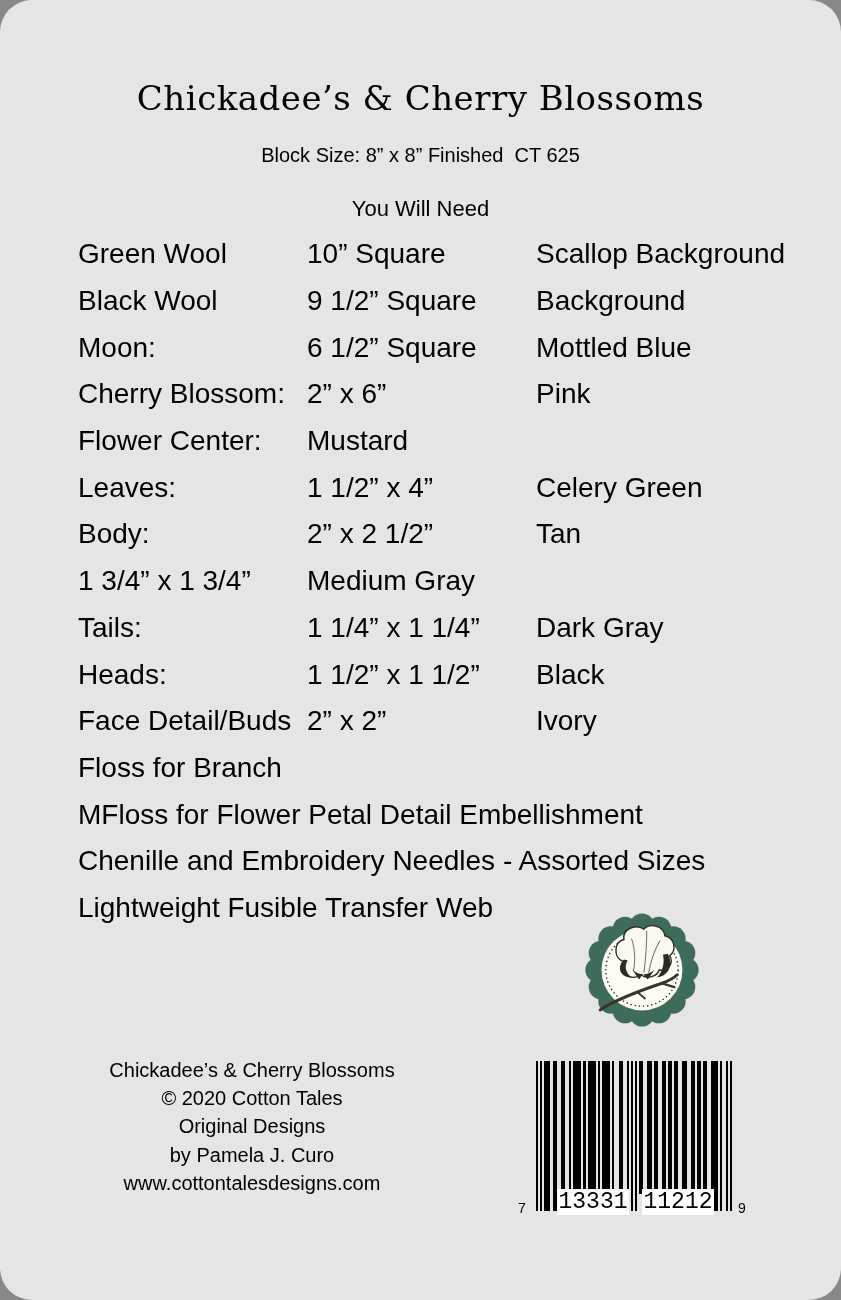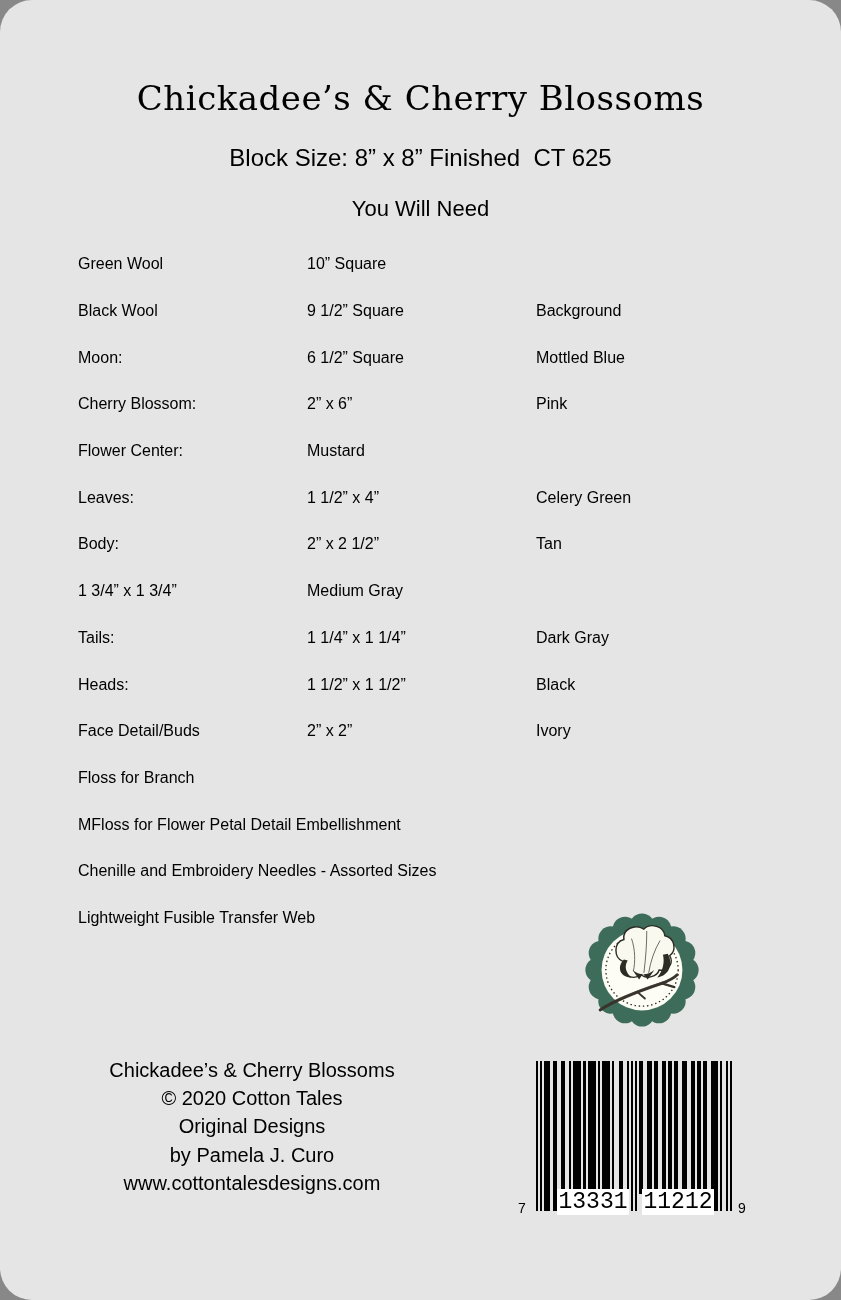--- a/index.html
+++ b/index.html
@@ -15,29 +15,29 @@
   }
   .title{
     position:absolute;top:78px;left:0;width:100%;
     text-align:center;
     font-family:"DejaVu Serif",serif;
     font-size:34px;letter-spacing:.5px;
     white-space:pre;
   }
   .subtitle{
     position:absolute;top:144px;left:0;width:100%;
-    text-align:center;font-size:24px;white-space:pre;
+    text-align:center;font-size:20px;white-space:pre;
   }
   .section-heading{
     position:absolute;top:196px;left:0;width:100%;
     text-align:center;font-size:22px;white-space:pre;
   }
   .materials{
-    position:absolute;top:241px;left:78px;right:30px;
-    font-size:16px;
+    position:absolute;top:231px;left:78px;right:30px;
+    font-size:28px;
   }
   .mat-row{
     display:grid;
     grid-template-columns:229px 229px 1fr;
     height:46.7px;align-items:center;
   }
   .note-row{
     display:flex;align-items:center;height:46.7px;
   }
   .logo{
@@ -76,20 +76,21 @@
 <div class="page">
 
   <div class="title">Chickadee’s &amp; Cherry Blossoms</div>
   <div class="subtitle">Block Size: 8” x 8” Finished  CT 625</div>
   <div class="section-heading">You Will Need</div>
 
   <div class="materials">
     <div class="mat-row">
       <span>Green Wool</span>
       <span>10” Square</span>
+      <span>Scallop Background</span>
     </div>
     <div class="mat-row">
       <span>Black Wool</span>
       <span>9 1/2” Square</span>
       <span>Background</span>
     </div>
     <div class="mat-row">
       <span>Moon:</span>
       <span>6 1/2” Square</span>
       <span>Mottled Blue</span>

